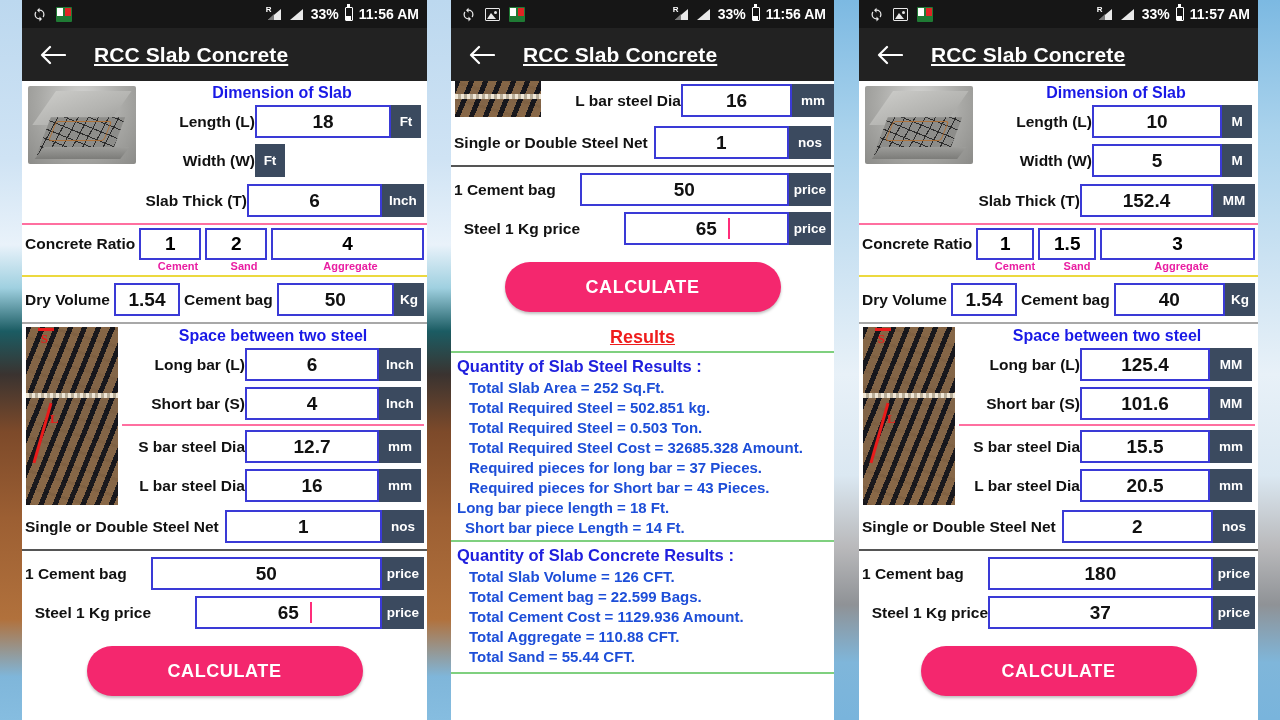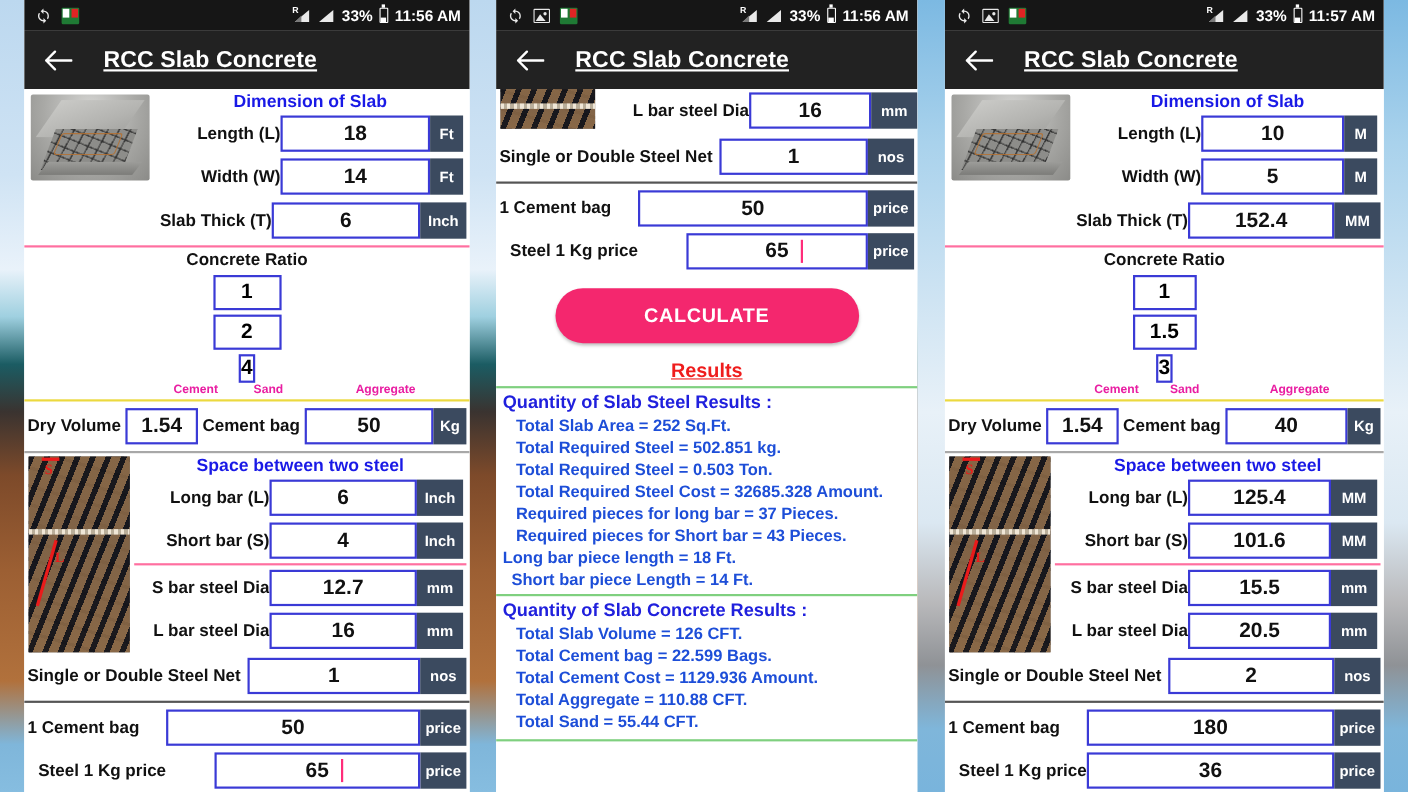--- a/index.html
+++ b/index.html
@@ -145,21 +145,21 @@
     background:#ea1b1b; transform:rotate(16deg); }
 
   
   .hr { height:2px; background:#d8d8d8; margin:3px 0; }
   .hr.pink { background:#ff6fa0; height:2px; }
   .hr.yellow { background:#ecd93f; height:2px; }
   .hr.grey { background:#a8a8a8; height:2px; }
   .hr.dark { background:#555; height:2px; }
   .hr.green { background:#7fd07f; height:2px; }
 
-  .ratio-row { display:flex; align-items:center; padding:0 3px; gap:4px;flex-direction:column; }
+  .ratio-row { display:flex; align-items:center; padding:0 3px; gap:4px; }
   .ratio-box { border:2px solid #3a3ad6; height:32px; display:flex; align-items:center;
     justify-content:center; font-size:19px; font-weight:bold; background:#fff; }
   .ratio-cap { display:flex; padding:0 3px; }
   .cap { color:#e91ea2; font-weight:bold; font-size:11px; text-align:center; }
 
   .calcbtn {
     display:block; margin:14px auto 0; width:276px; height:50px;
     background:#f4276e; color:#fff; font-size:18px; font-weight:bold;
     border:none; border-radius:26px; letter-spacing:.6px; cursor:pointer;
     box-shadow: 0 2px 3px rgba(0,0,0,.25);
@@ -234,21 +234,20 @@
           <div class="row">
             <span class="lbl" style="width:112px;">Length (L)</span>
             <span class="field">
               <span class="inp">18</span>
               <span class="unit">Ft</span>
             </span>
           </div>
           <div class="row">
             <span class="lbl" style="width:112px;">Width (W)</span>
             <span class="field">
-              <span class="inp">14</span>
               <span class="unit">Ft</span>
             </span>
           </div>
         </div>
       </div>
 
       <div class="row" style="margin-top:1px;">
         <span class="lbl" style="width:222px;">Slab Thick (T)</span>
         <span class="field">
           <span class="inp">6</span>
@@ -614,21 +613,21 @@
       <div class="row">
         <span class="lbl" style="width:126px;text-align:left;">1 Cement bag</span>
         <span class="field">
           <span class="inp">180</span>
           <span class="unit wide">price</span>
         </span>
       </div>
       <div class="row">
         <span class="lbl" style="width:126px;">Steel 1 Kg price</span>
         <span class="field">
-          <span class="inp">36</span>
+          <span class="inp">37</span>
           <span class="unit wide">price</span>
         </span>
       </div>
 
       <button class="calcbtn">CALCULATE</button>
     </div>
   </div>
 
 </div>
 

